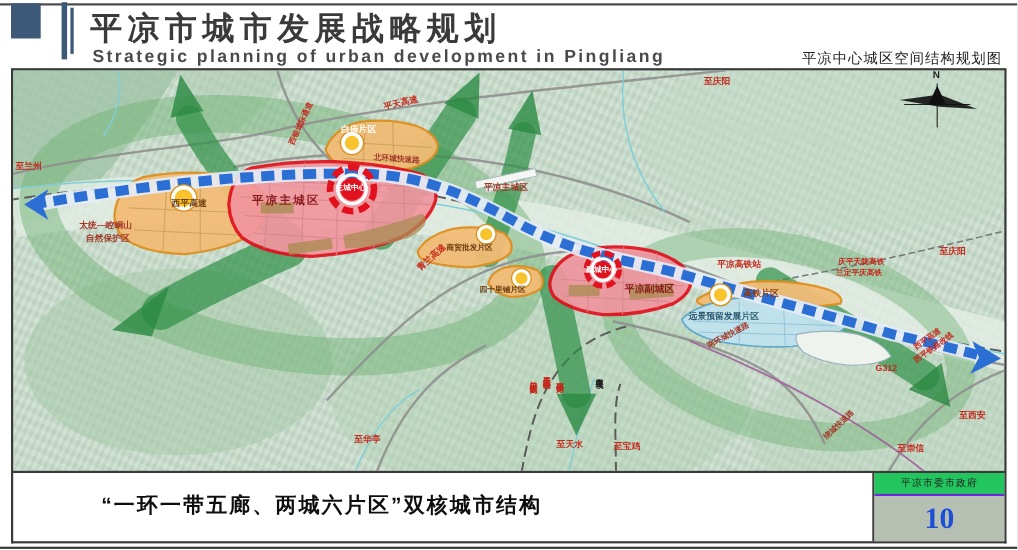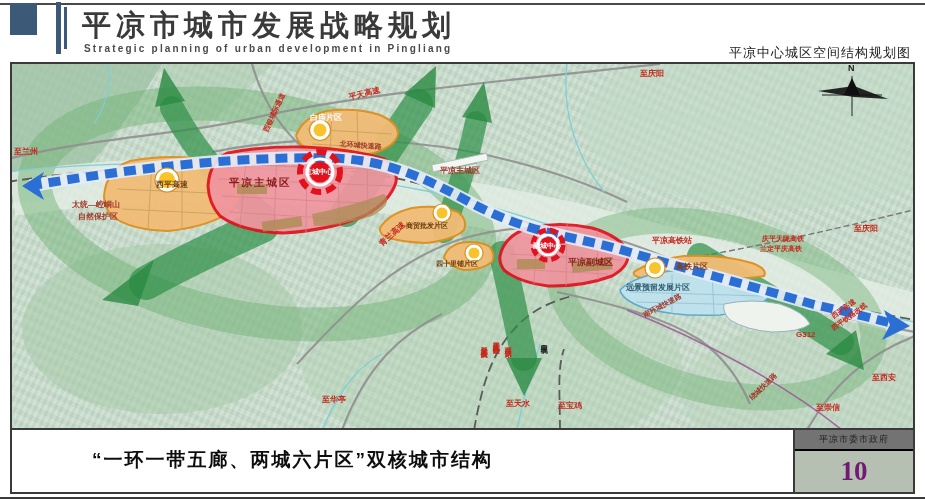--- a/index.html
+++ b/index.html
@@ -5,43 +5,43 @@
   html,body{margin:0;padding:0;background:#e8e8e8;}
   .page{position:relative;width:925px;height:500px;background:#ffffff;overflow:hidden;
         font-family:"Liberation Sans",sans-serif;}
   .top-rule{position:absolute;left:0;top:3px;width:925px;height:2px;background:#4a4a4a;}
   .bottom-rule{position:absolute;left:0;top:497px;width:925px;height:2px;background:#3a3a3a;}
   .logo-square{position:absolute;left:10px;top:3px;width:27px;height:32px;background:#3c5a77;}
   .logo-bar1{position:absolute;left:56px;top:2px;width:5px;height:52px;background:#3c5a77;}
   .logo-bar2{position:absolute;left:64px;top:7px;width:3px;height:42px;background:#3c5a77;}
   .title{position:absolute;left:82px;top:6px;font-size:29px;font-weight:bold;color:#3a3a3a;
          letter-spacing:5px;white-space:nowrap;text-align:right;}
-  .subtitle{position:absolute;left:84px;top:43px;font-size:10px;font-weight:bold;color:#4a4a4a;
+  .subtitle{position:absolute;left:84px;top:43px;font-size:16px;font-weight:bold;color:#4a4a4a;
          letter-spacing:2.2px;white-space:nowrap;}
   .map-title{position:absolute;right:14px;top:44px;font-size:13px;color:#222;letter-spacing:1px;white-space:nowrap;}
   .map-frame{position:absolute;left:10px;top:62px;width:905px;height:368px;border:2px solid #3a3a3a;
          box-sizing:border-box;background:#ccdfd0;
          background-image:repeating-linear-gradient(115deg,rgba(255,255,255,.07) 0 3px,rgba(85,120,90,.07) 3px 6px),
                           repeating-linear-gradient(25deg,rgba(255,255,255,.05) 0 5px,rgba(70,110,80,.06) 5px 10px);}
   .map-frame svg{position:absolute;left:0;top:0;}
   .mlabel{position:absolute;white-space:nowrap;line-height:1.1;transform-origin:0 0;font-weight:bold;}
   .s7{font-size:7px}.s8{font-size:8px}.s9{font-size:9px}.s10{font-size:10.5px;letter-spacing:2px}
   .c-red{color:#c5281c}.c-maroon{color:#a03828}.c-white{color:#fff}.c-brown{color:#6b3c0e}
   .c-dkred{color:#8a1c1c}.c-slate{color:#2e5a6e}.c-ink{color:#1a1a1a}.c-orange{color:#8a3a10}
   .vert{writing-mode:vertical-rl;letter-spacing:1px;}
   .footer{position:absolute;left:10px;top:430px;width:905px;height:64px;border:2px solid #3a3a3a;
           border-top:none;box-sizing:border-box;background:#fff;}
   .caption{position:absolute;left:80px;top:0;height:60px;line-height:60px;font-size:19px;
            font-weight:bold;color:#0d0d0d;letter-spacing:2px;white-space:nowrap;}
   .footer-right{position:absolute;right:0;top:0;bottom:0;width:118px;border-left:2px solid #3a3a3a;}
   .agency{height:19px;line-height:19px;font-size:9px;text-align:center;color:#222;
-          border-bottom:2px solid #000000;background:#737373;letter-spacing:1px;}
+          border-bottom:2px solid #6d28d9;background:#22c55e;letter-spacing:1px;}
   .pagenum{position:absolute;left:0;right:0;top:21px;bottom:0;background:#b6c0b2;
            display:flex;align-items:center;justify-content:center;
-           font-family:"Liberation Serif",serif;font-weight:bold;font-size:27px;color:#701a75;}
+           font-family:"Liberation Serif",serif;font-weight:bold;font-size:27px;color:#1d4ed8;}
 </style>
 </head>
 <body>
 
 <div class="page">
   <div class="top-rule"></div>
   <div class="logo-square"></div>
   <div class="logo-bar1"></div>
   <div class="logo-bar2"></div>
   <div class="title">平凉市城市发展战略规划</div>

